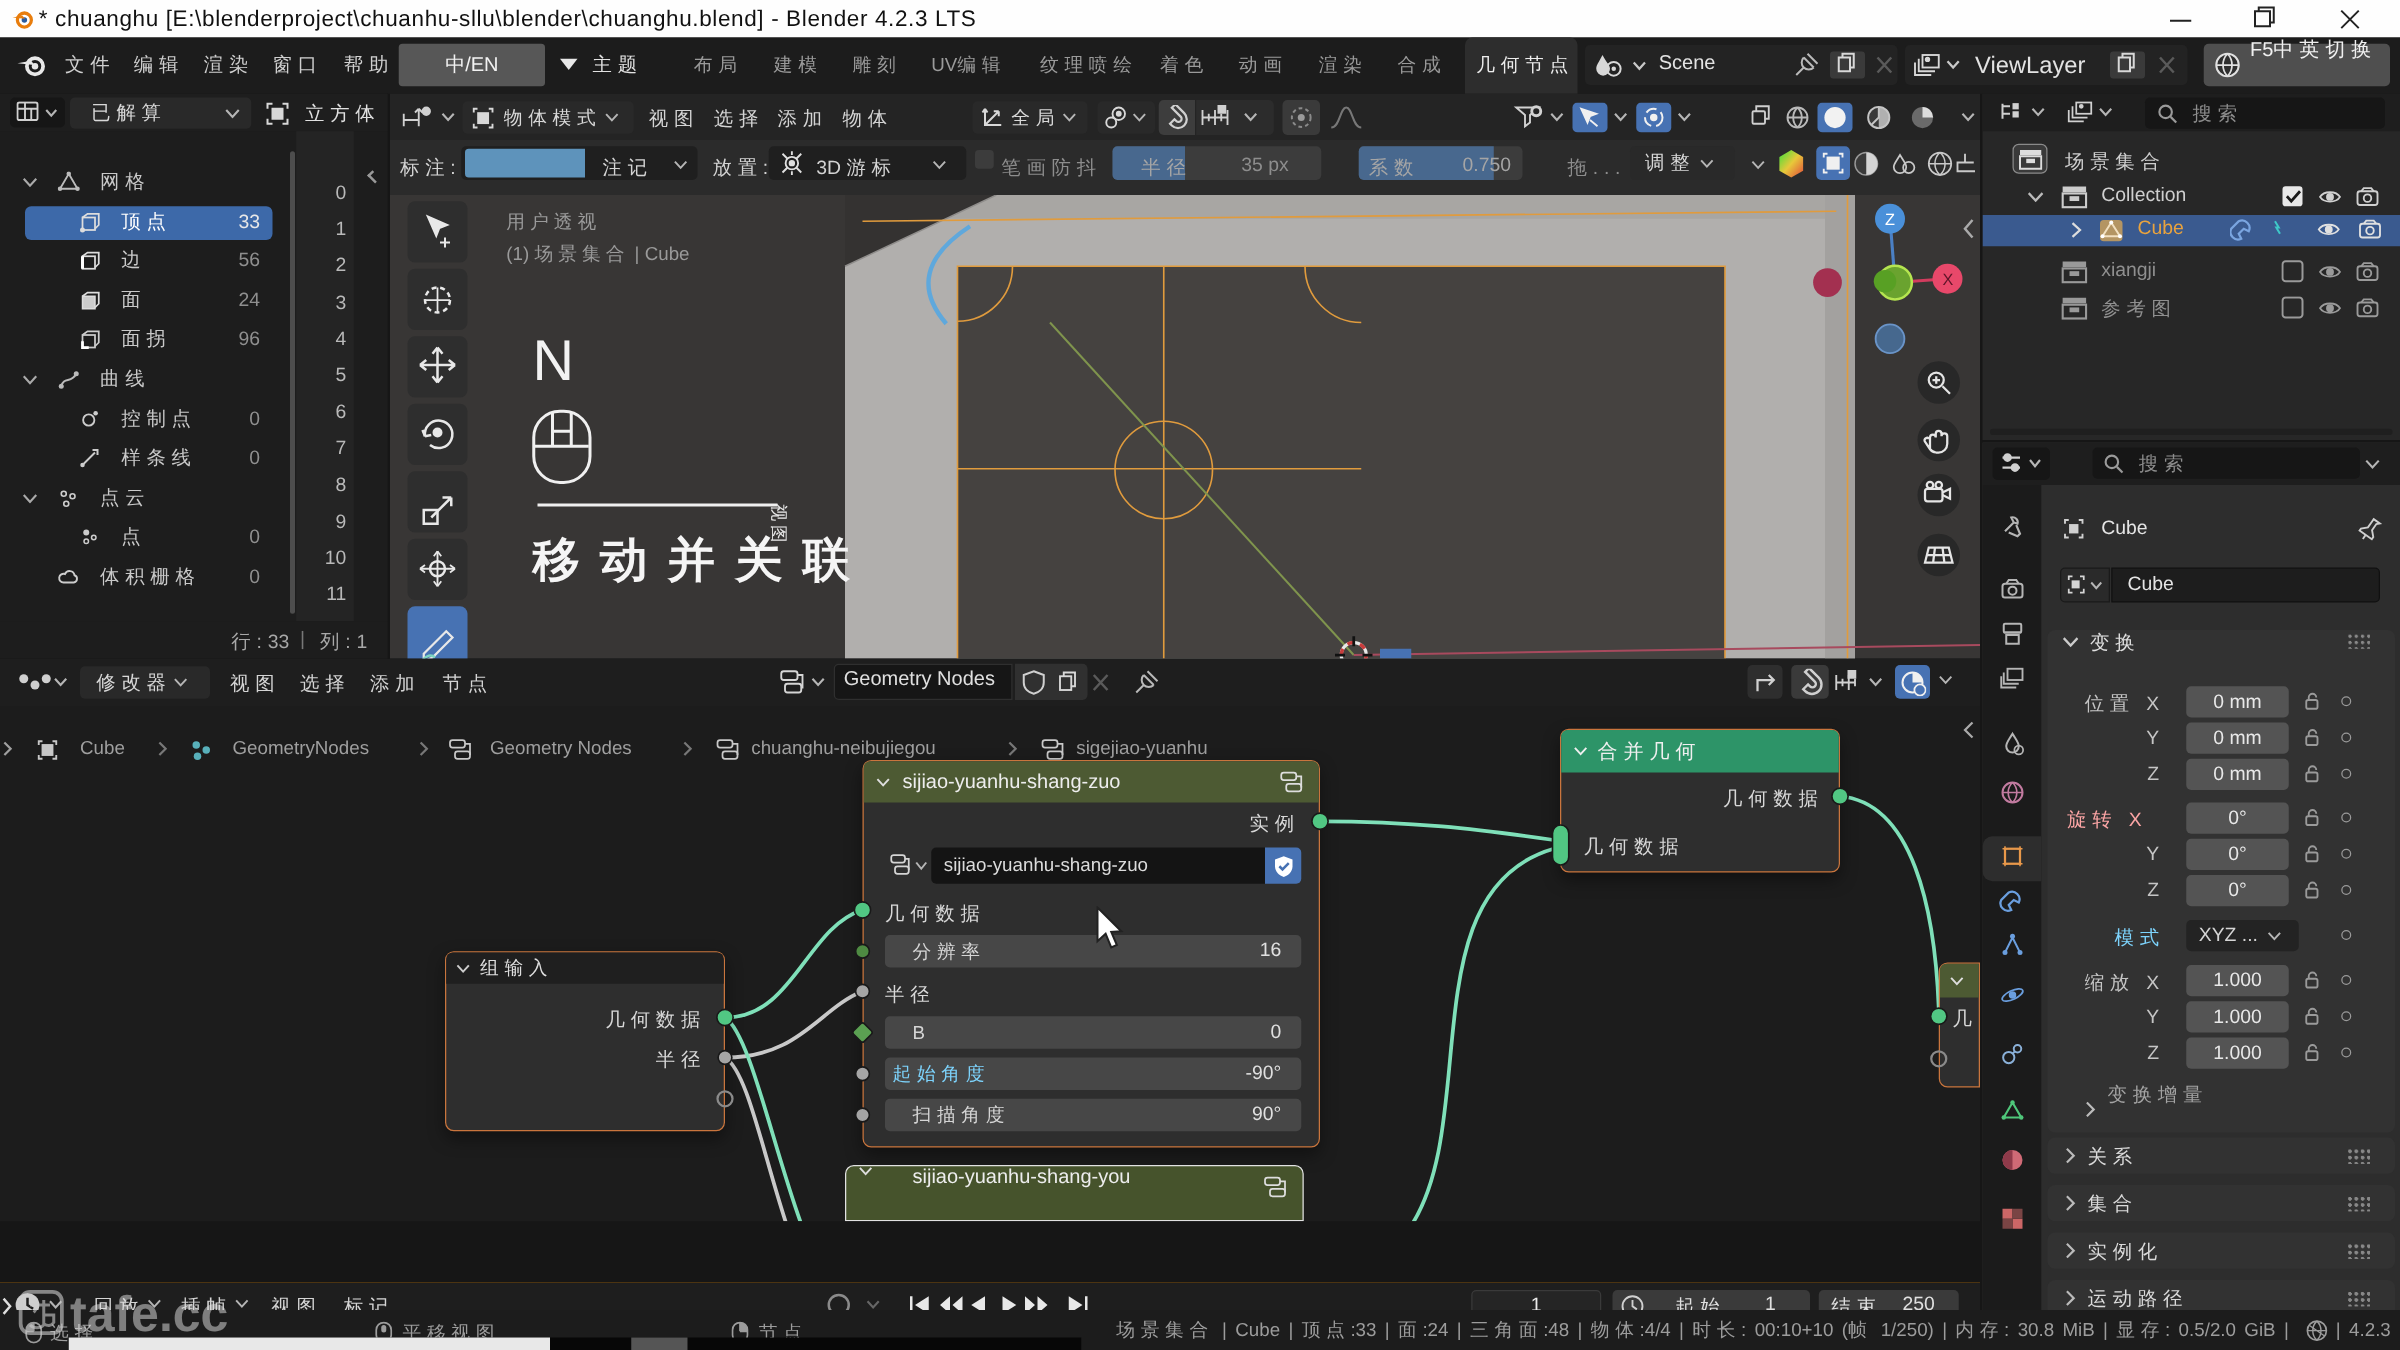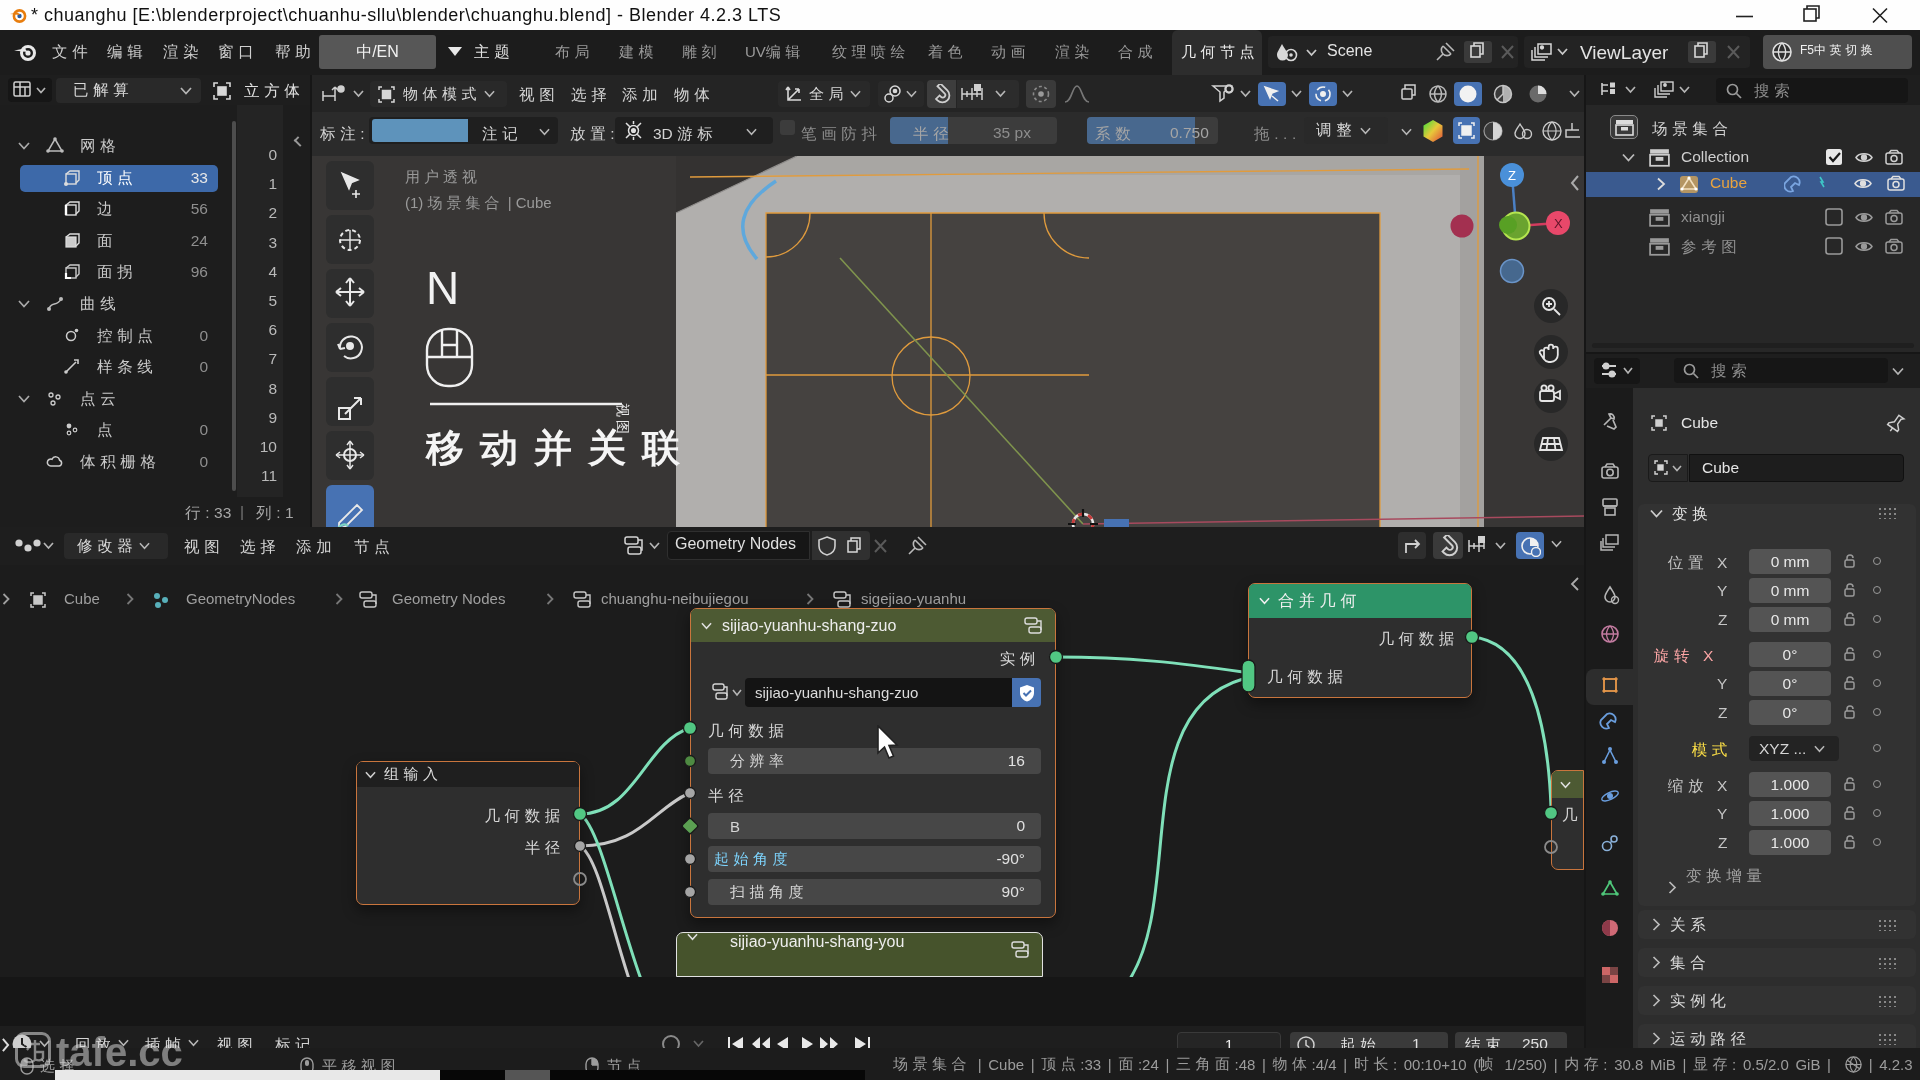--- a/index.html
+++ b/index.html
@@ -107,21 +107,21 @@
   <g stroke="#5a5a5a" stroke-width="2">
         <path d="M40 5 L51 17 M51 5 L40 17"></path>
       </g>
  </svg>
 
  <div class="abs" style="left:1763px;top:5px;width:149px;height:34px;background:#4f4f4f;border-radius:4px"></div>
  <svg class="abs" style="left:1771px;top:11px" width="22" height="22" viewBox="0 0 22 22">
   <circle cx="11" cy="11" r="9" fill="#2f2f2f" stroke="#e0e0e0" stroke-width="1.6"></circle>
   <path d="M2 11 H20 M11 2 a13 13 0 0 1 0 18 M11 2 a13 13 0 0 0 0 18" fill="none" stroke="#e0e0e0" stroke-width="1.4"></path>
  </svg>
- <div class="abs" style="left:1800px;top:12px;font-size:12px;color:#f0f0f0">F5<span class="cjt">中英切换</span></div>
+ <div class="abs" style="left:1800px;top:0;font-size:16px;color:#f0f0f0">F5<span class="cjt">中英切换</span></div>
 </div>
 
 <div class="abs" id="sheet" style="left:0;top:75px;width:310px;height:452px;background:#1c1c1c;font-size:15.5px;color:#cfcfcf">
  <div class="abs hdr" style="left:0;top:0;width:310px;height:30px"></div>
  <div class="abs" style="left:8px;top:3px;width:44px;height:24px;background:#161616;border-radius:4px"></div>
  <svg class="abs" style="left:13px;top:6px" width="34" height="18" viewBox="0 0 34 18">
   <g stroke="#d0d0d0" stroke-width="1.5" fill="none">
    <rect x="1" y="1" width="16" height="14" rx="1.5"></rect>
         <path d="M1 6 H17 M7 1 V15 M12 6 V15"></path>
   </g>
@@ -1130,21 +1130,21 @@
         <path d="M5 8 V6 a3 3 0 0 1 6 0" fill="none" stroke="#9a9a9a" stroke-width="1.5"></path>
       </svg>
       <div class="abs" style="left:287px;top:325px;width:8px;height:8px;border:1.5px solid #9a9a9a;border-radius:50%"></div>
       <div class="abs" style="left:30px;top:350px;width:116px;text-align:right;color:#c5c5c5"><span class="cjt">Z</span></div>
       <div class="abs fieldbox" style="left:163px;top:346px;width:82px;height:25px">0°</div>
       <svg class="abs" style="left:256px;top:349px" width="17" height="18" viewBox="0 0 17 18">
         <rect x="3" y="8" width="9" height="7" rx="1.5" fill="none" stroke="#9a9a9a" stroke-width="1.5"></rect>
         <path d="M5 8 V6 a3 3 0 0 1 6 0" fill="none" stroke="#9a9a9a" stroke-width="1.5"></path>
       </svg>
       <div class="abs" style="left:287px;top:354px;width:8px;height:8px;border:1.5px solid #9a9a9a;border-radius:50%"></div>
-      <div class="abs" style="left:30px;top:386px;width:116px;text-align:right;color:#fde047"><span class="cjt">模式</span></div>
+      <div class="abs" style="left:30px;top:386px;width:116px;text-align:right;color:#7dd3fc"><span class="cjt">模式</span></div>
       <div class="abs" style="left:163px;top:382px;width:90px;height:25px;background:#232323;border-radius:4px;color:#d5d5d5;display:flex;align-items:center">
         <span style="margin-left:10px">XYZ ...</span>
         <svg style="margin-left:8px" width="11" height="8" viewBox="0 0 12 8">
           <path d="M1 1 l5 5.5 5-5.5" fill="none" stroke="#b5b5b5" stroke-width="1.7"></path>
         </svg>
       </div>
       <div class="abs" style="left:287px;top:390px;width:8px;height:8px;border:1.5px solid #9a9a9a;border-radius:50%"></div>
       <div class="abs" style="left:30px;top:422px;width:116px;text-align:right;color:#c5c5c5"><span class="cjt">缩放 X</span></div>
       <div class="abs fieldbox" style="left:163px;top:418px;width:82px;height:25px">1.000</div>
       <svg class="abs" style="left:256px;top:421px" width="17" height="18" viewBox="0 0 17 18">

